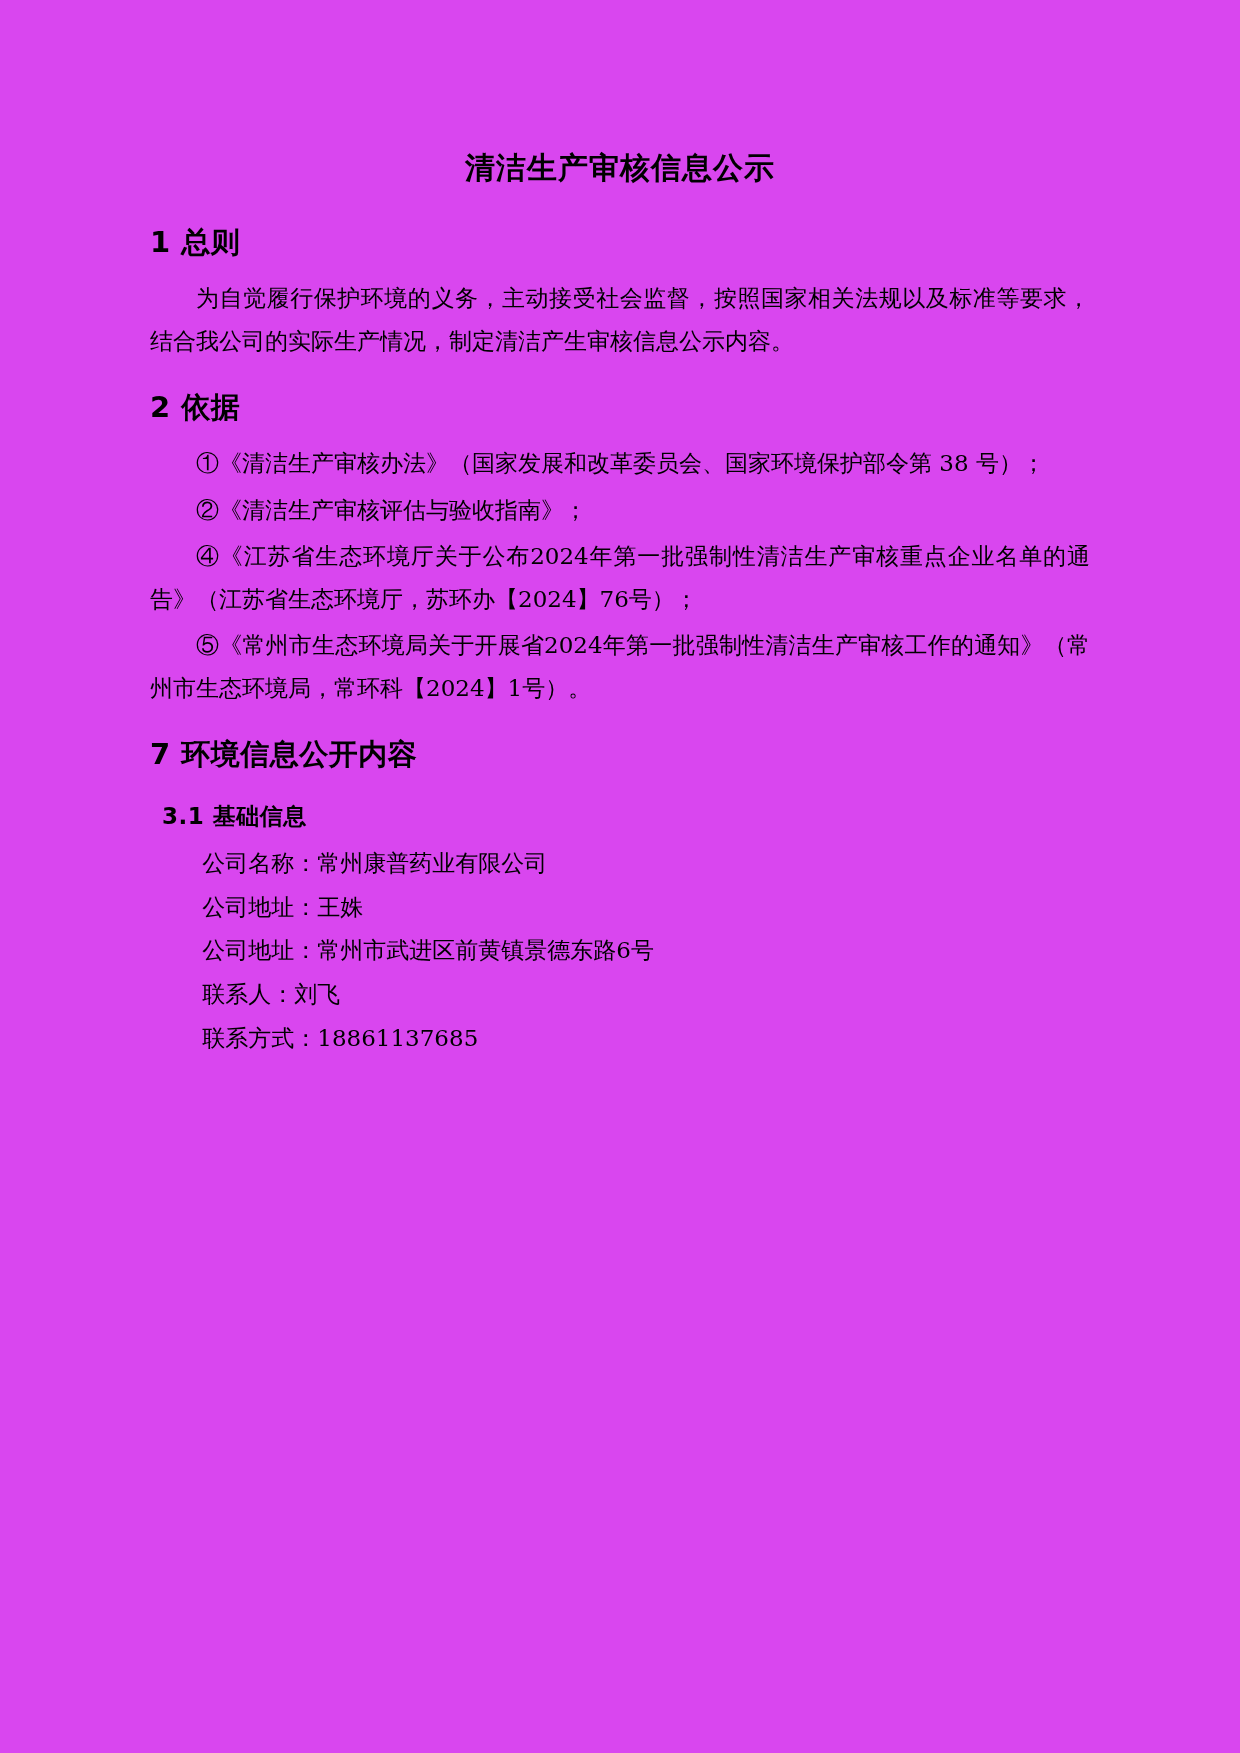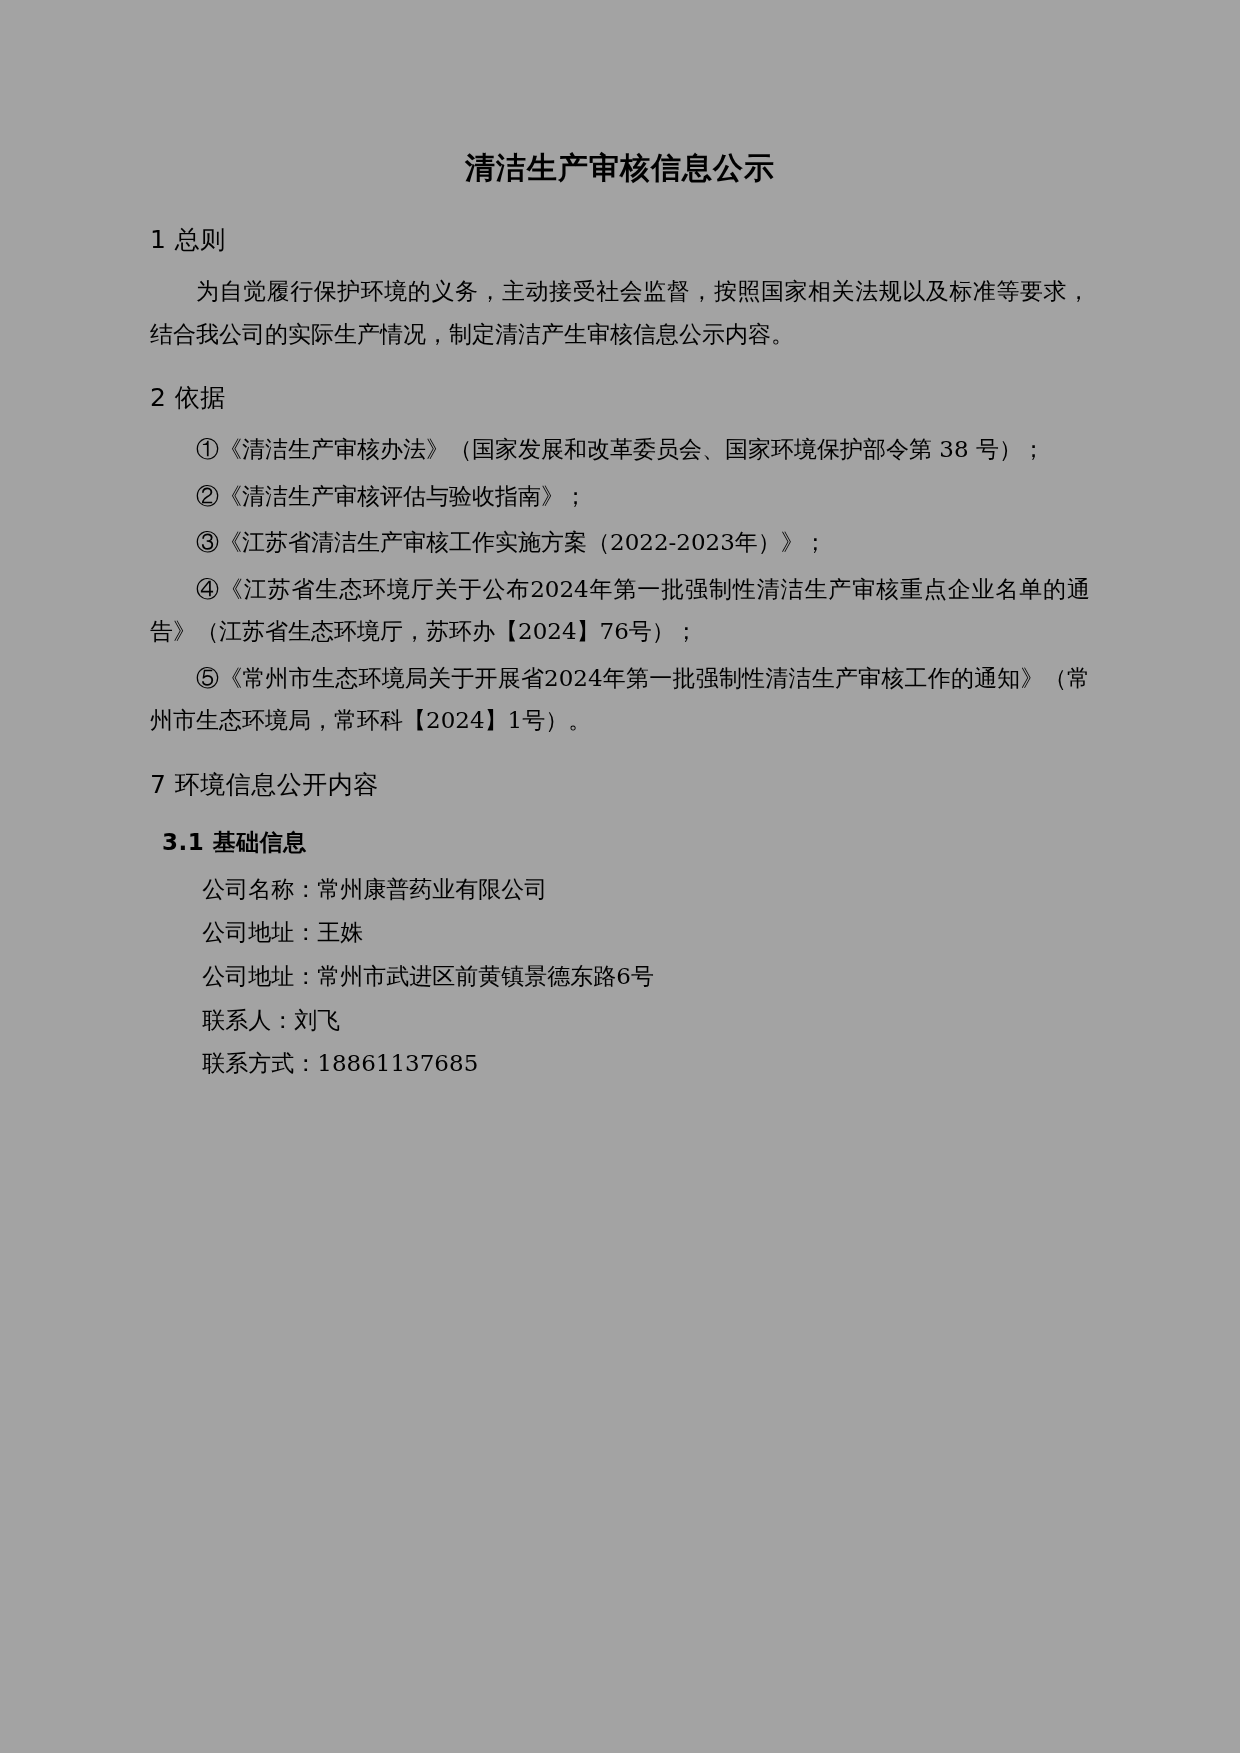--- a/index.html
+++ b/index.html
@@ -3,38 +3,38 @@
 <meta charset="utf-8">
 <style>
   html, body {
     margin: 0;
     padding: 0;
     background: #ffffff;
   }
   .page {
     width: 1240px;
     height: 1753px;
-    background: #a3a3a3;
+    background: #d946ef;
     position: relative;
     box-sizing: border-box;
     padding: 130px 150px 100px 150px;
     font-family: "DejaVu Serif", "Liberation Serif", serif;
     color: #000000;
   }
   .doc-title {
     text-align: center;
     font-size: 30px;
     font-weight: bold;
     letter-spacing: 1px;
     margin: 18px 0 34px 0;
     font-family: "DejaVu Sans", "Liberation Sans", sans-serif;
   }
   .h1 {
-    font-size: 25px;
-    font-weight: normal;
+    font-size: 29px;
+    font-weight: bold;
     margin: 26px 0 14px 0;
     font-family: "DejaVu Sans", "Liberation Sans", sans-serif;
     letter-spacing: 0.5px;
   }
   .h2 {
     font-size: 23px;
     font-weight: bold;
     margin: 26px 0 12px 12px;
     font-family: "DejaVu Sans", "Liberation Sans", sans-serif;
     letter-spacing: 0.5px;
@@ -63,21 +63,20 @@
 <div class="page">
 
   <div class="doc-title">清洁生产审核信息公示</div>
 
   <div class="h1">1  总则</div>
   <p class="para">为自觉履行保护环境的义务，主动接受社会监督，按照国家相关法规以及标准等要求，结合我公司的实际生产情况，制定清洁产生审核信息公示内容。</p>
 
   <div class="h1">2  依据</div>
   <p class="para">①《清洁生产审核办法》（国家发展和改革委员会、国家环境保护部令第 38 号）；</p>
   <p class="para">②《清洁生产审核评估与验收指南》；</p>
-  <p class="para">③《江苏省清洁生产审核工作实施方案（2022-2023年）》；</p>
   <p class="para">④《江苏省生态环境厅关于公布2024年第一批强制性清洁生产审核重点企业名单的通告》（江苏省生态环境厅，苏环办【2024】76号）；</p>
   <p class="para">⑤《常州市生态环境局关于开展省2024年第一批强制性清洁生产审核工作的通知》（常州市生态环境局，常环科【2024】1号）。</p>
 
   <div class="h1">7  环境信息公开内容</div>
 
   <div class="h2">3.1  基础信息</div>
   <div class="info-list">
     <p class="info-line">公司名称：常州康普药业有限公司</p>
     <p class="info-line">公司地址：王姝</p>
     <p class="info-line">公司地址：常州市武进区前黄镇景德东路6号</p>

